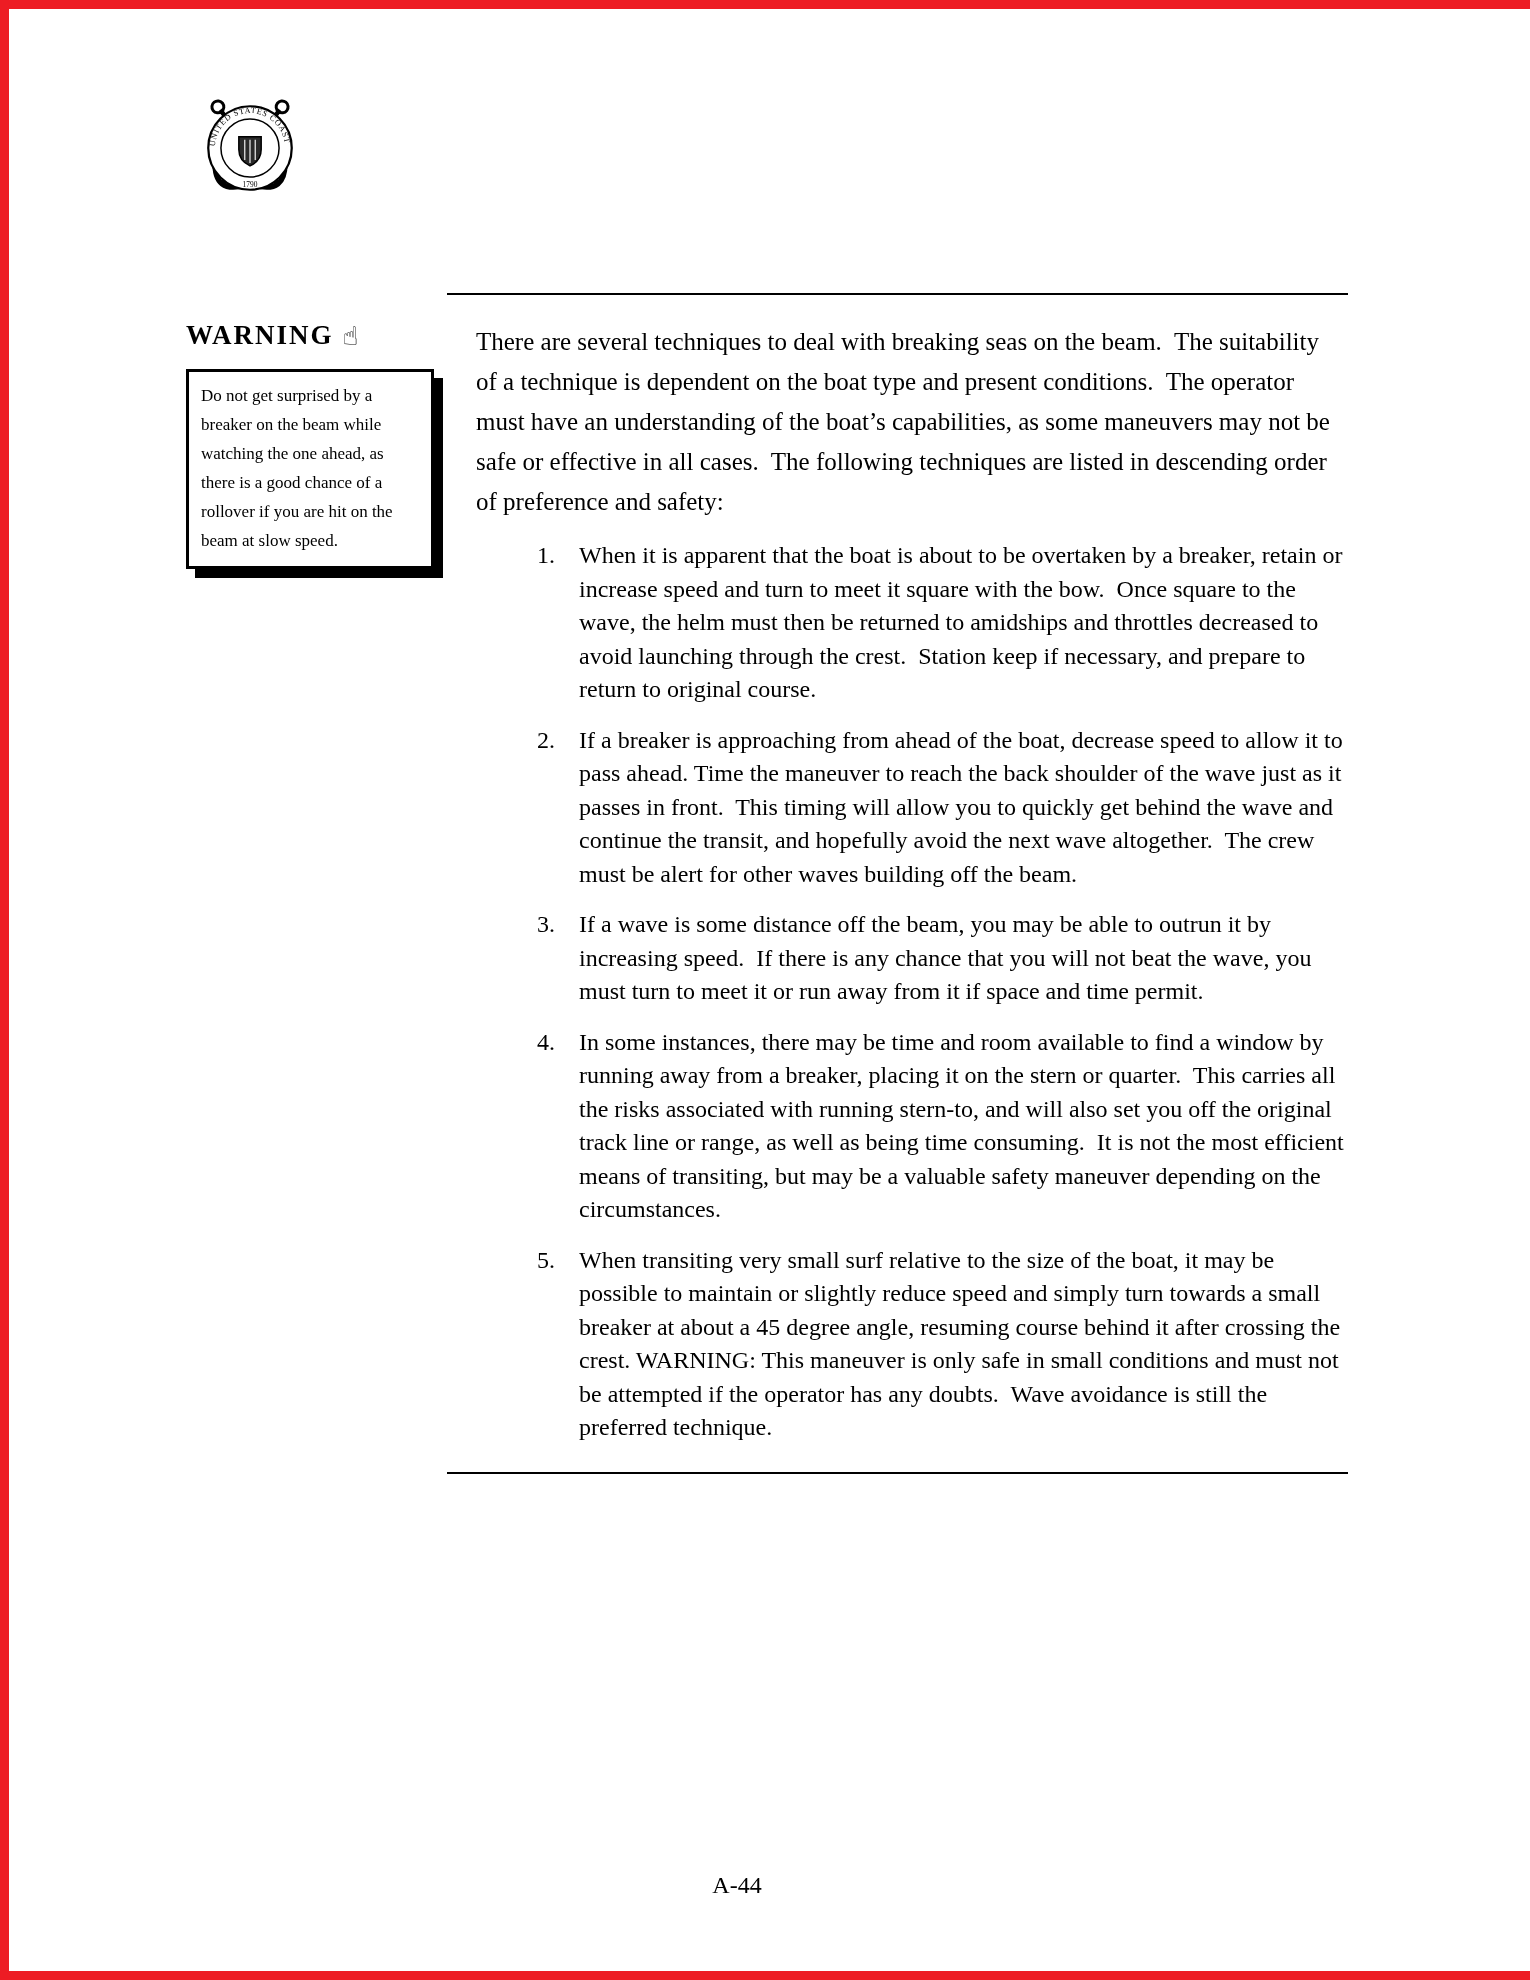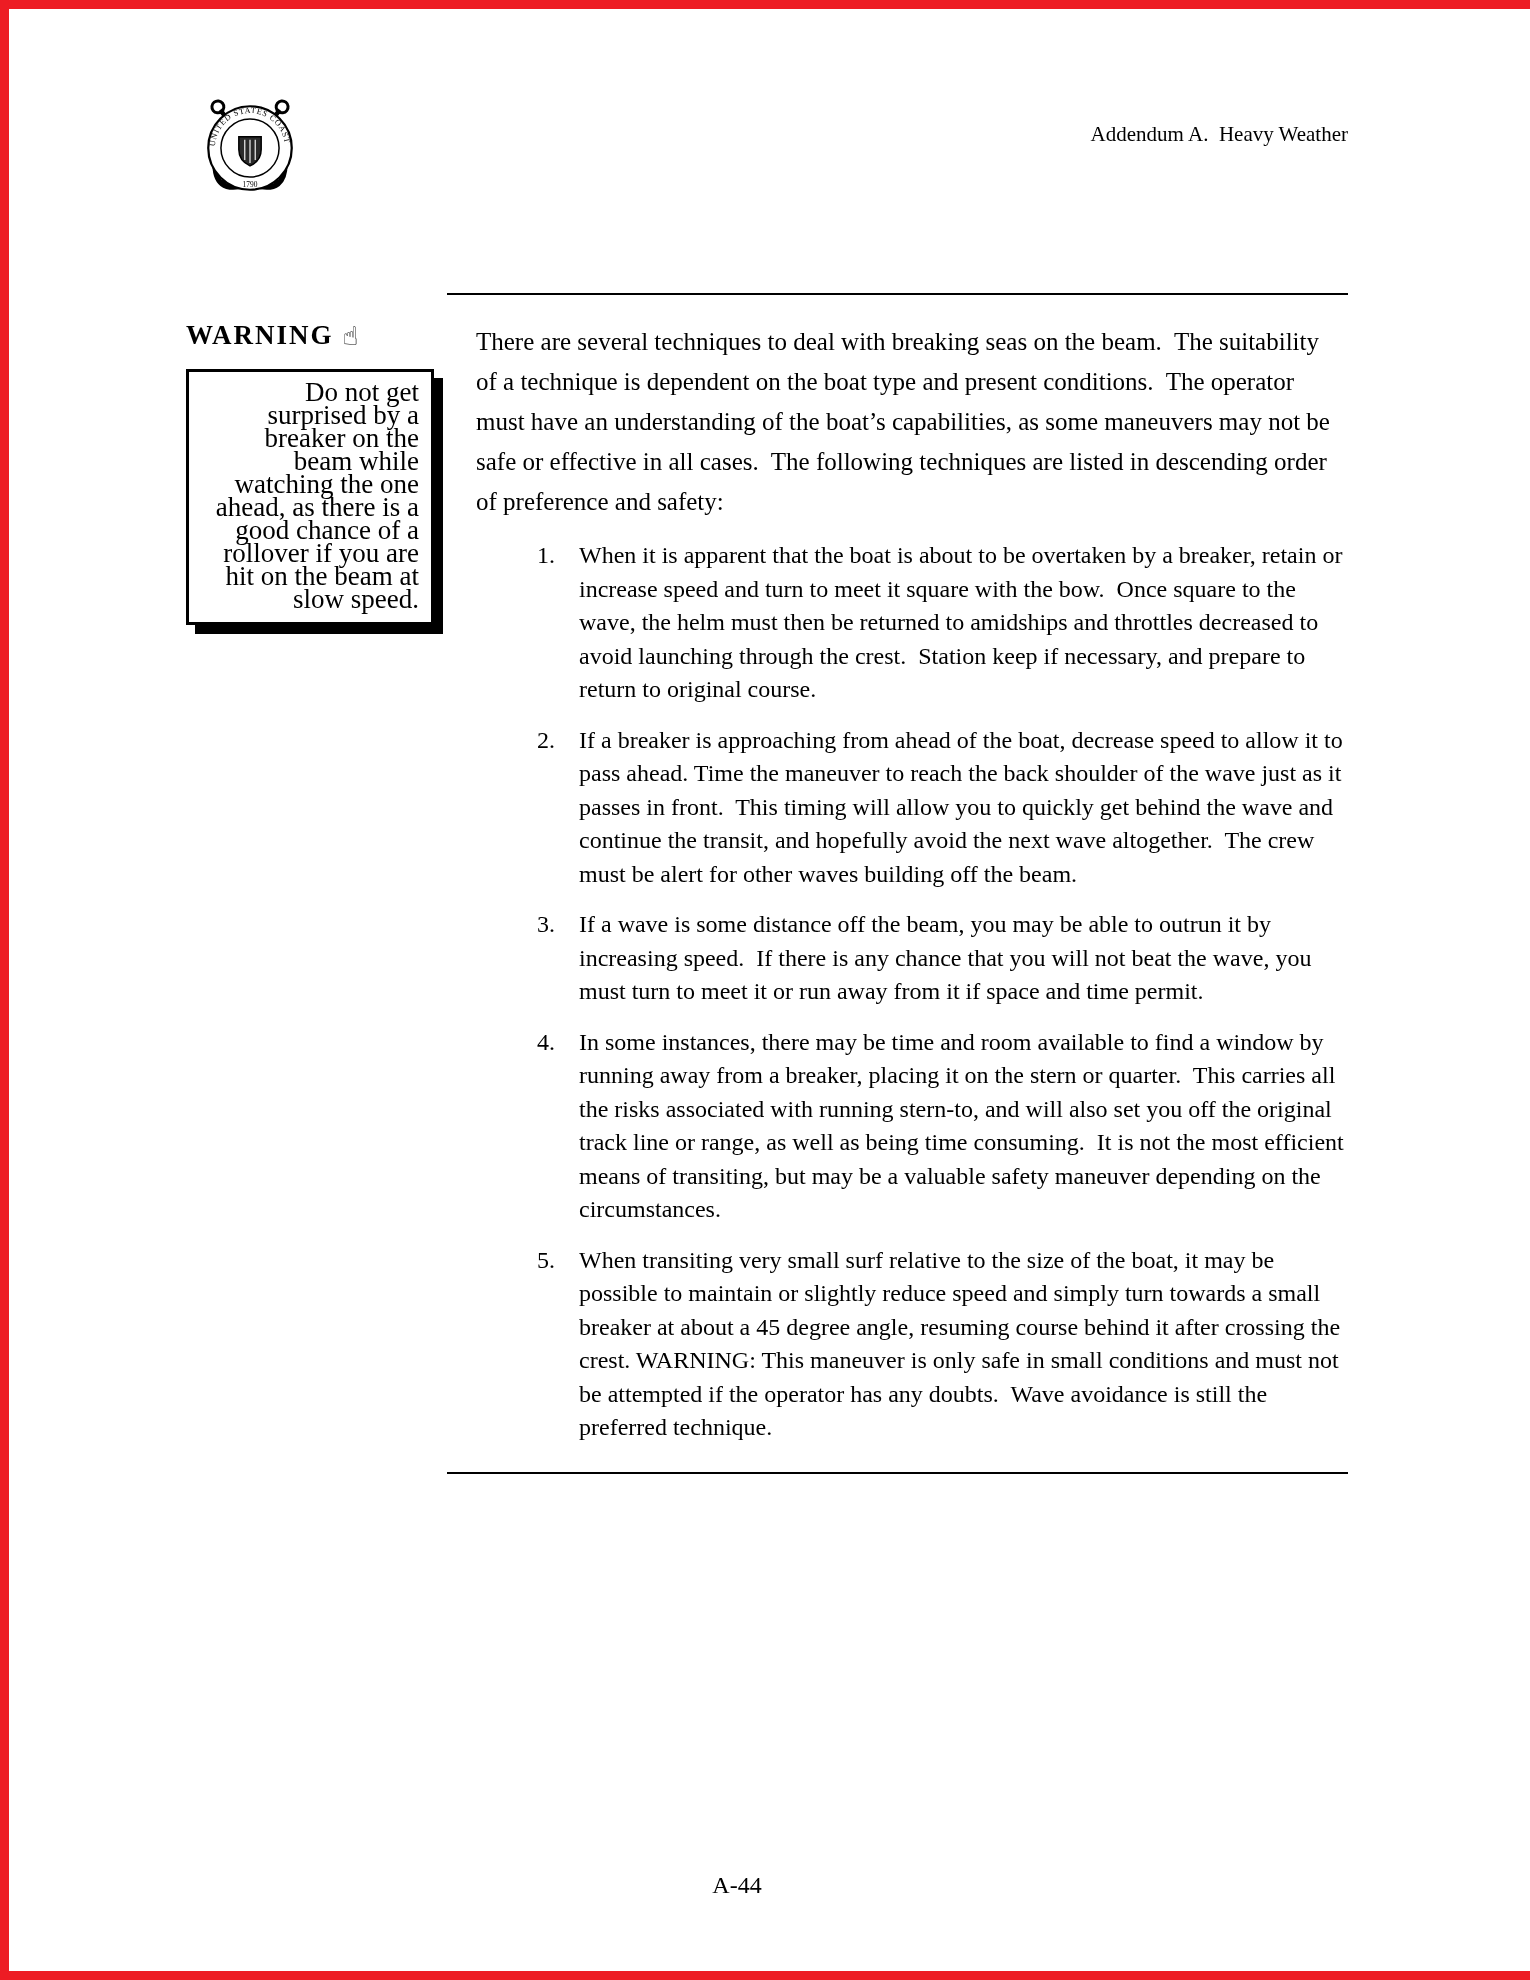--- a/index.html
+++ b/index.html
@@ -35,21 +35,21 @@
   }
   .hand { font-family: "DejaVu Sans", sans-serif; font-size: 26px; letter-spacing: 0; }
   .warning-box {
     width: 218px;
     border: 3px solid #000;
     box-shadow: 9px 9px 0 0 #000;
     padding: 9px 12px 11px 12px;
     background: #fff;
   }
   .warning-box p {
-    margin: 0; font-size: 27px; line-height: 23px; white-space: pre-wrap; text-align: right;
+    margin: 0; font-size: 17px; line-height: 29px; white-space: pre-wrap;
   }
 
   
   .content-col { position: absolute; left: 447px; top: 293px; width: 901px; }
   .rule { border-top: 2px solid #000; height: 0; }
   .rule.top-rule { margin-bottom: 27px; }
   .rule.bottom-rule { margin-top: 27px; }
   .intro {
     margin: 17px; padding-left: 12px;
     font-size: 25px; line-height: 40px; white-space: pre-wrap;
@@ -101,21 +101,20 @@
         <textPath href="#arcTop" startOffset="2">UNITED STATES COAST GUARD</textPath>
       </text>
       <text x="110" y="137" font-size="10" text-anchor="middle" font-family="Liberation Serif, serif" fill="#000">1790</text>
       <path d="M95 70 h30 v17 q0 15 -15 22 q-15 -7 -15 -22 z" fill="#2a2a2a" stroke="#000" stroke-width="2"></path>
       <line x1="103" y1="74" x2="103" y2="101" stroke="#ffffff" stroke-width="1.5"></line>
       <line x1="110" y1="74" x2="110" y2="105" stroke="#ffffff" stroke-width="1.5"></line>
       <line x1="117" y1="74" x2="117" y2="101" stroke="#ffffff" stroke-width="1.5"></line>
     </svg>
   </div>
 
-  <div class="header">Addendum A.  Heavy Weather</div>
 
   <aside class="warning-col">
     <h2 class="warning-title">
       <span>WARNING</span>
       <span class="hand">☝</span>
     </h2>
     <div class="warning-box">
       <p>Do not get surprised by a breaker on the beam while watching the one ahead, as there is a good chance of a rollover if you are hit on the beam at slow speed.</p>
     </div>
   </aside>

